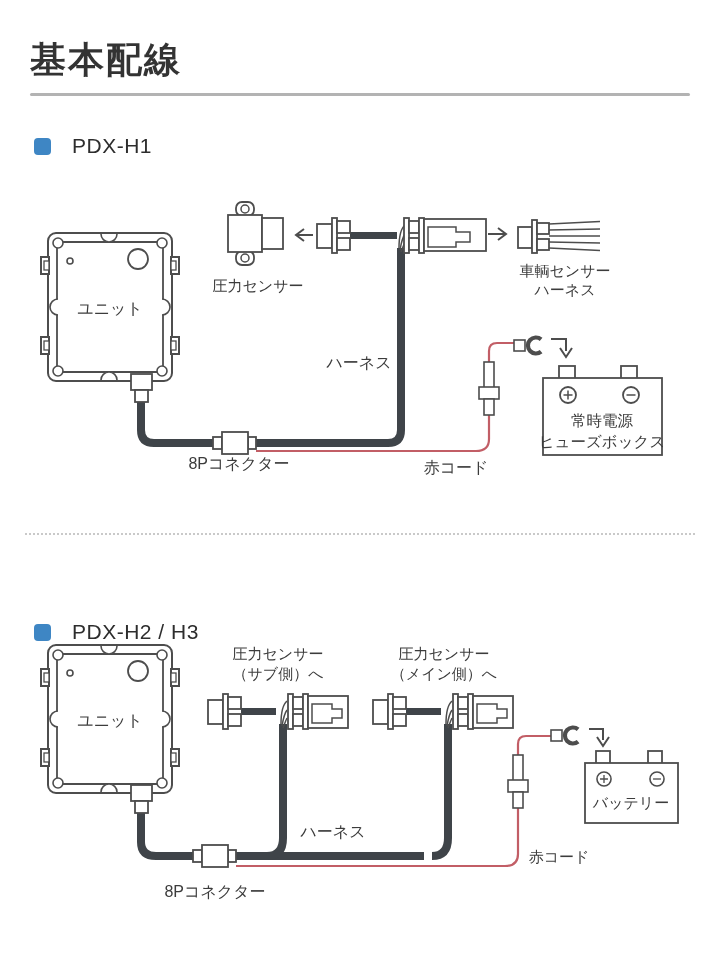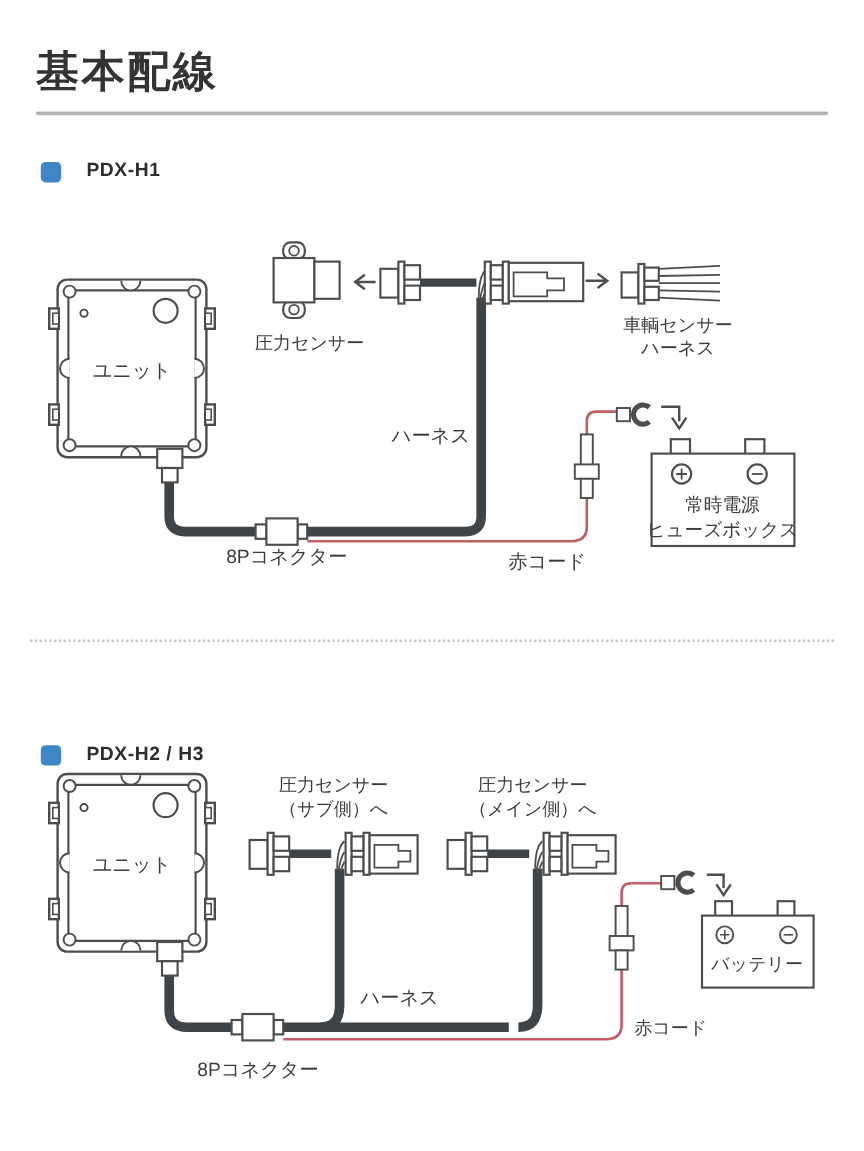--- a/index.html
+++ b/index.html
@@ -18,21 +18,21 @@
     position:absolute;left:30px;top:93px;width:660px;height:3px;
     background:#b3b3b3;border-radius:2px;
   }
   .sec-head{
     position:absolute;left:34px;display:flex;align-items:center;gap:21px;
   }
   .sec-head .bullet{
     width:17px;height:17px;border-radius:4px;background:#3e86c4;flex:0 0 auto;
   }
   .sec-head .sec-title{
-    font-size:16px;font-weight:700;color:#2d2d2d;letter-spacing:0.5px;
+    font-size:21px;font-weight:400;color:#2d2d2d;letter-spacing:0.5px;
   }
   .dashed-rule{
     position:absolute;left:25px;top:533px;width:670px;height:0;
     border-top:2px dotted #c9c9c9;
   }
   svg.diagram{position:absolute;left:0;display:block;}
   svg text{
     font-family:"Liberation Sans","DejaVu Sans",sans-serif;
     fill:#3c3c3c;
   }

